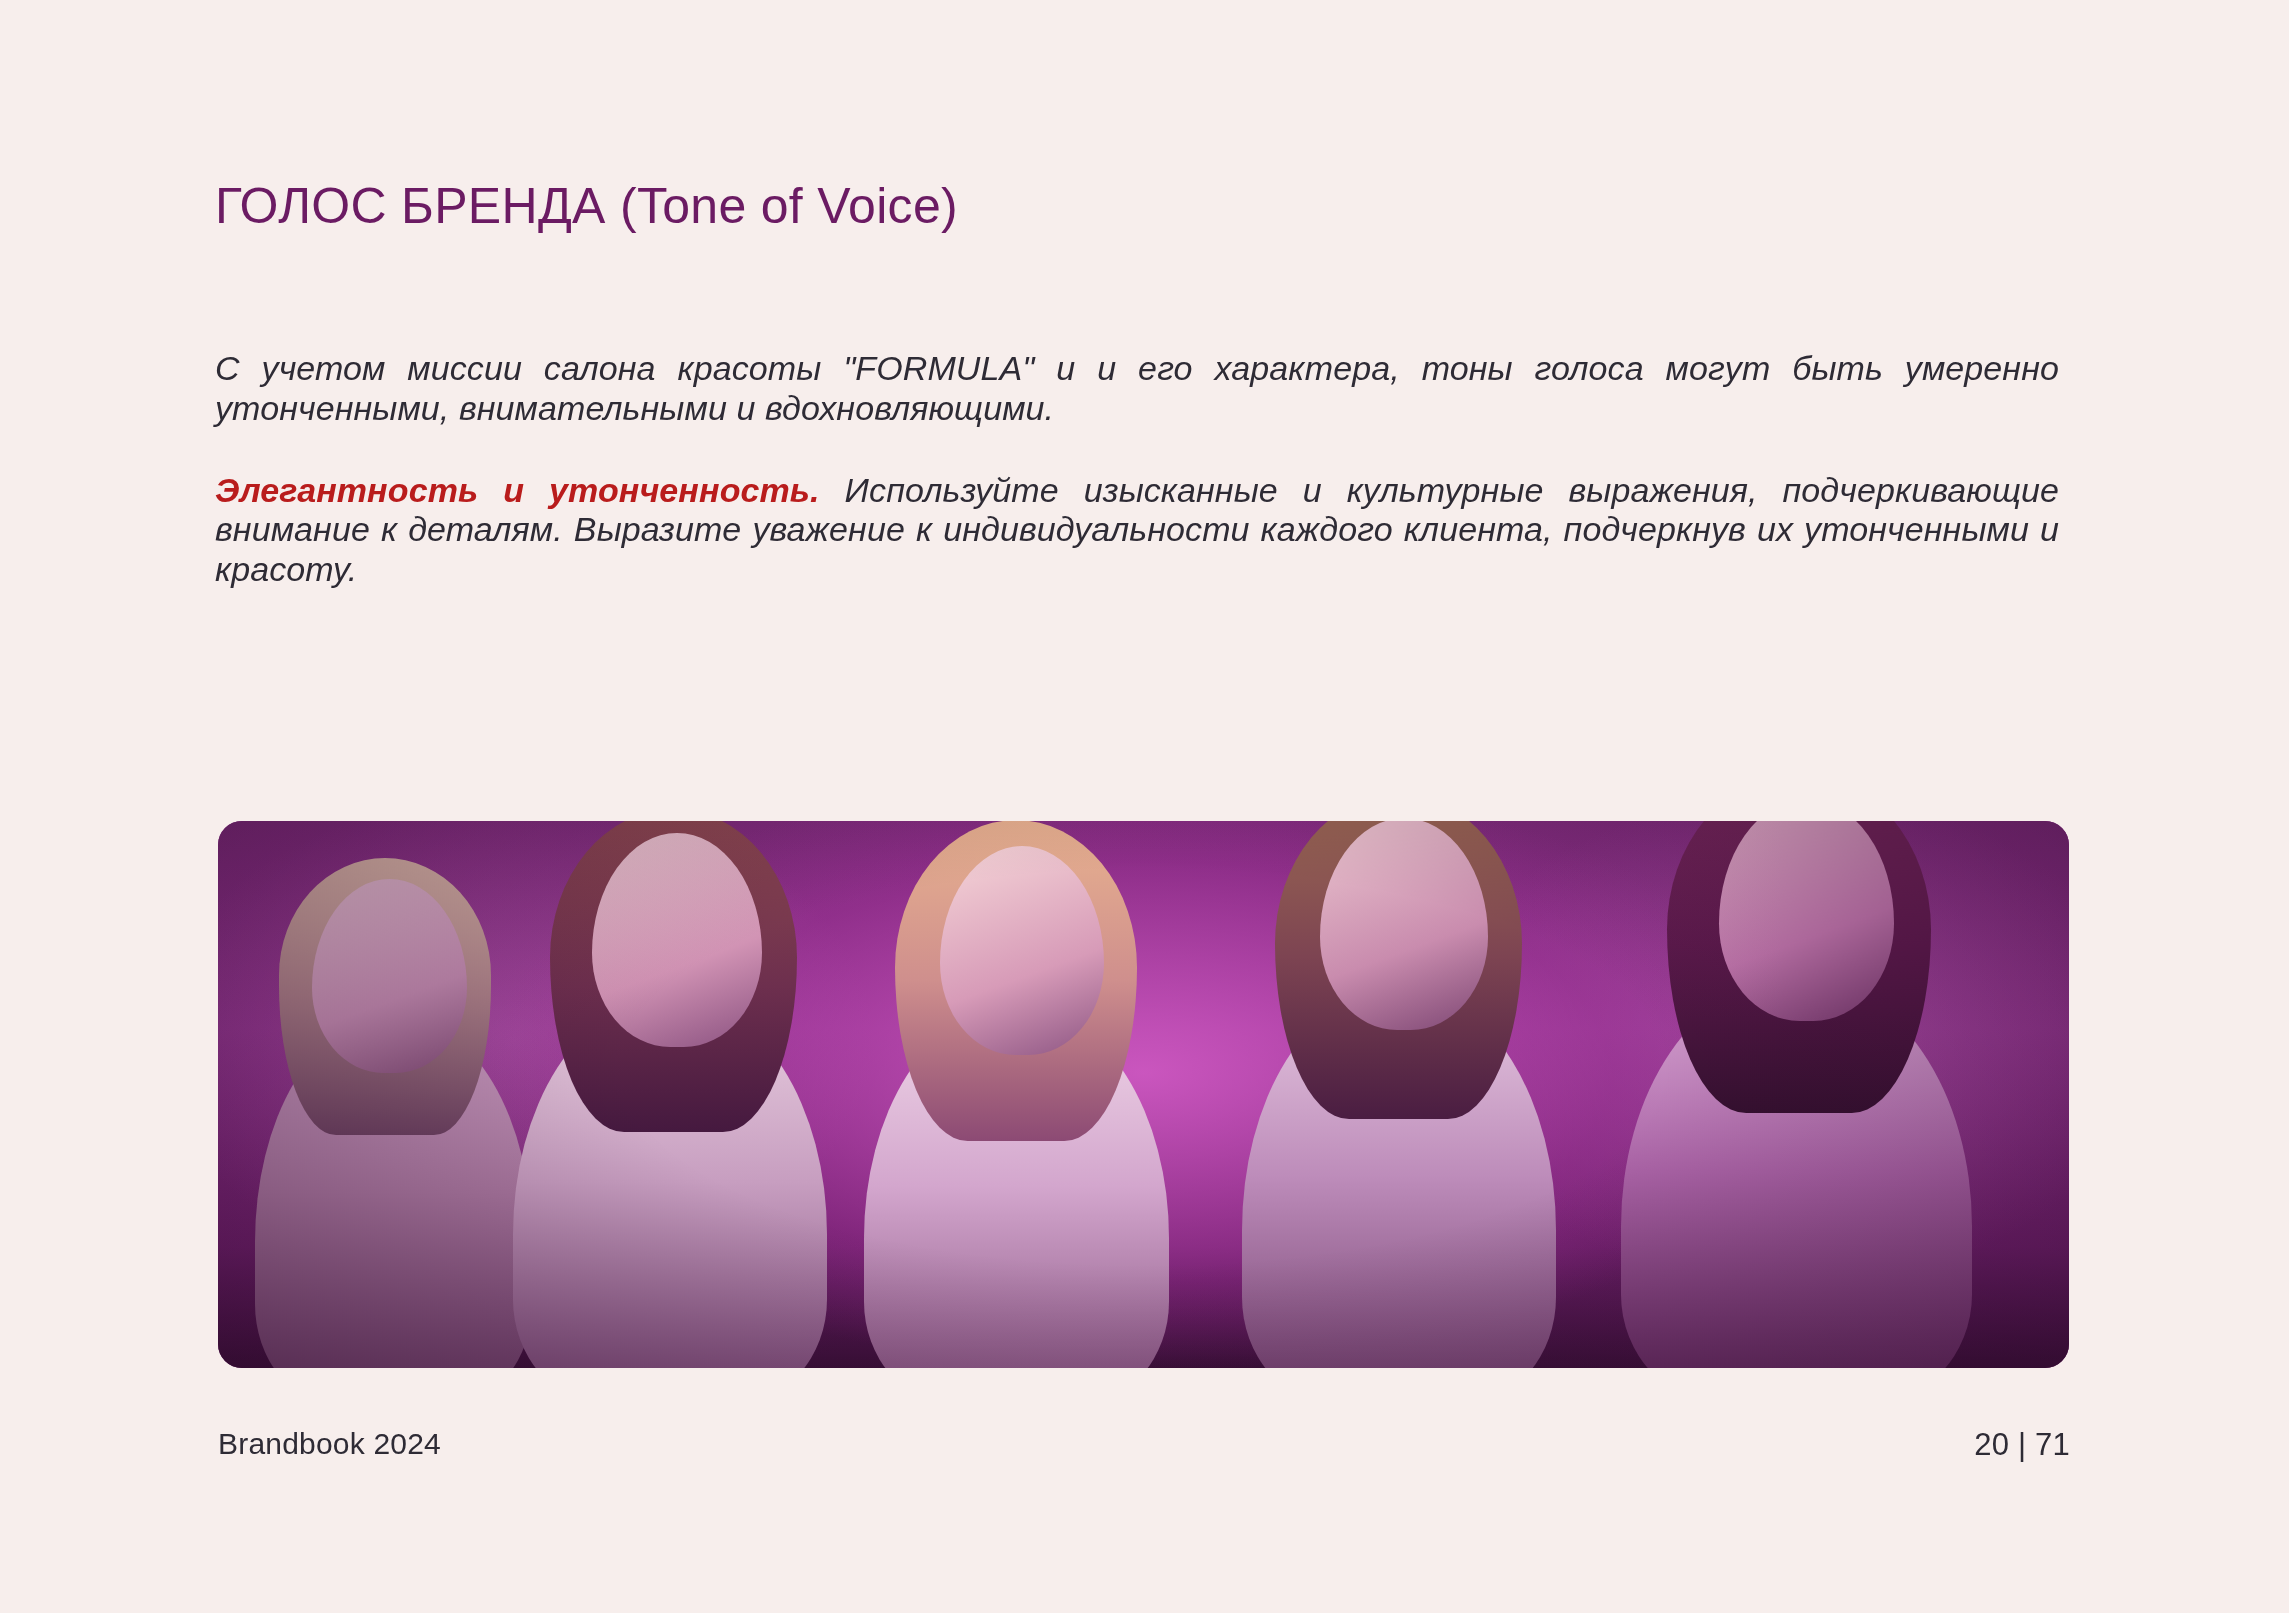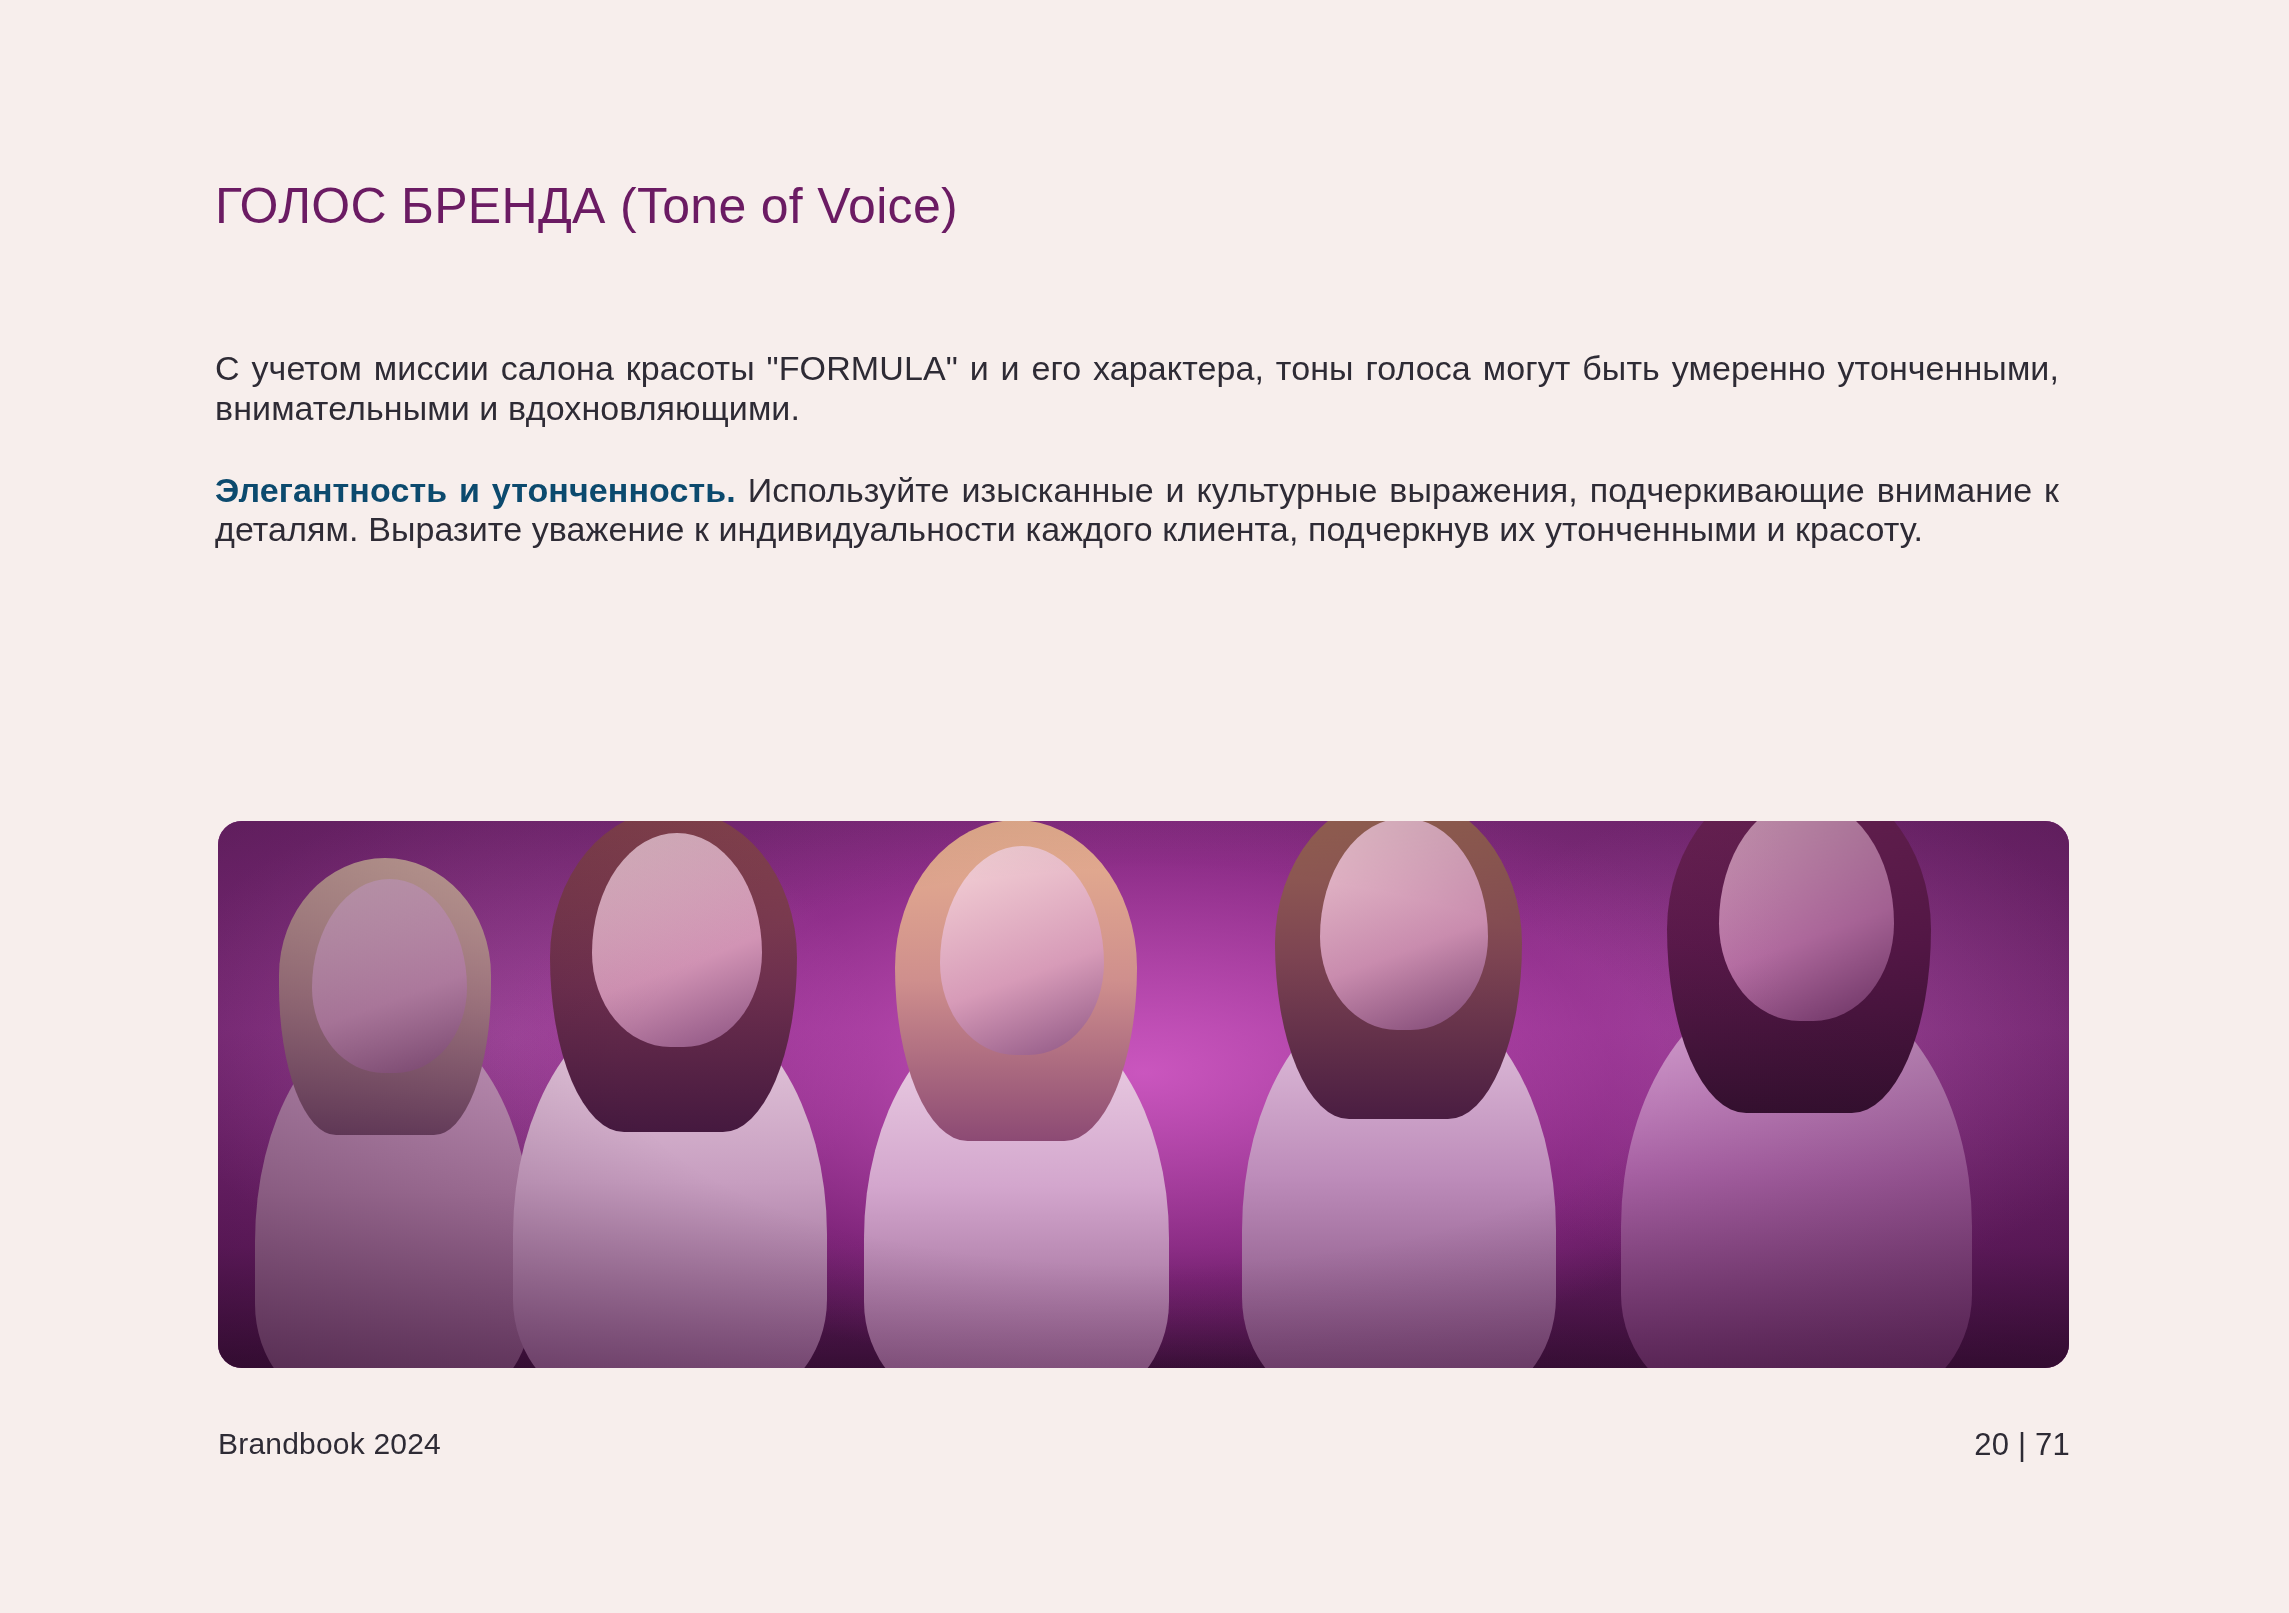--- a/index.html
+++ b/index.html
@@ -38,29 +38,30 @@
     top: 349px;
     width: 1844px;
     color: #2e2b35;
     font-size: 34px;
     line-height: 1.17;
     letter-spacing: 0.1px;
   }
   .para {
     margin: 0 0 35px 0;
     text-align: justify;
+    font-style: italic;
   }
   .para:last-child {
     margin-bottom: 0;
   }
   .para.first {
     margin-bottom: 42px;
   }
   .lead-in {
-    color: #0c4a6e;
+    color: #b91c1c;
     font-weight: 700;
   }
 
   .photo-frame {
     position: absolute;
     left: 218px;
     top: 821px;
     width: 1851px;
     height: 547px;
     border-radius: 24px;

